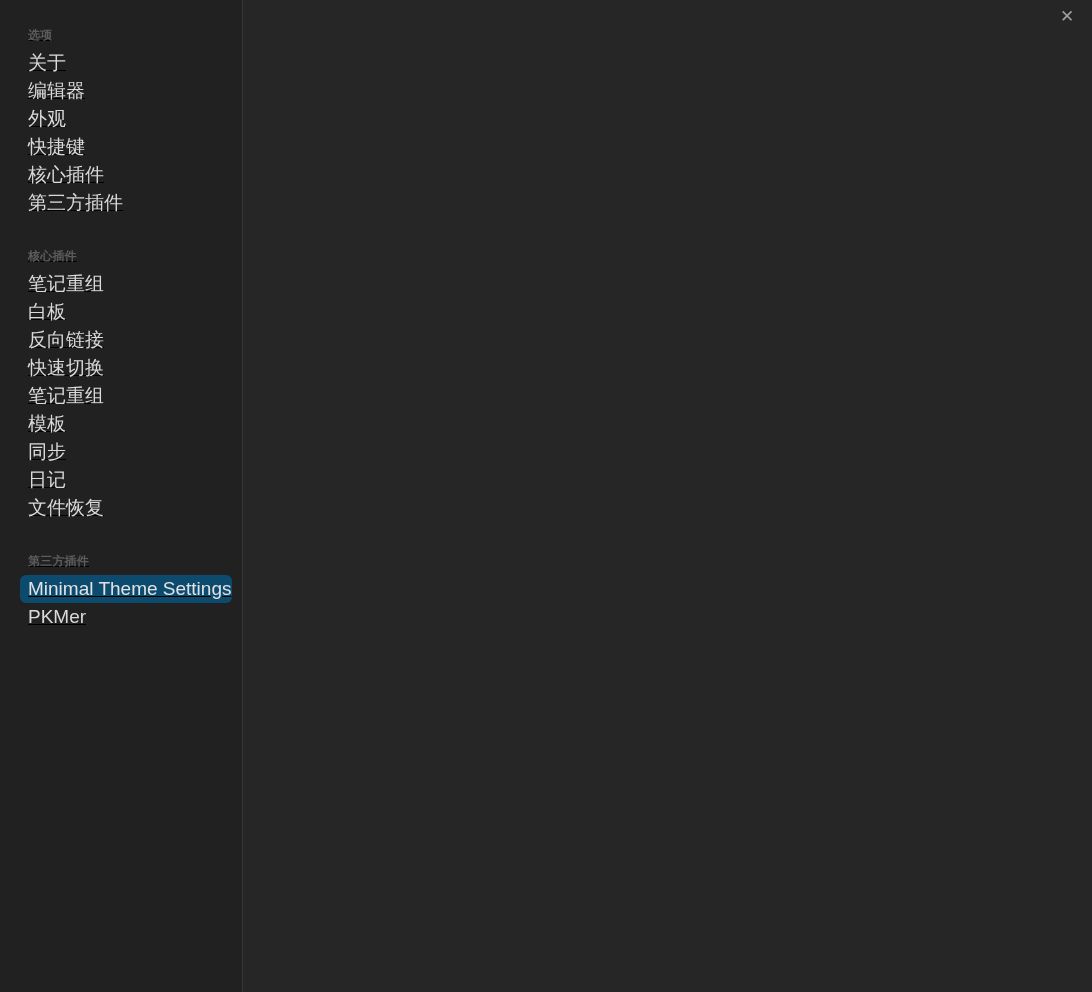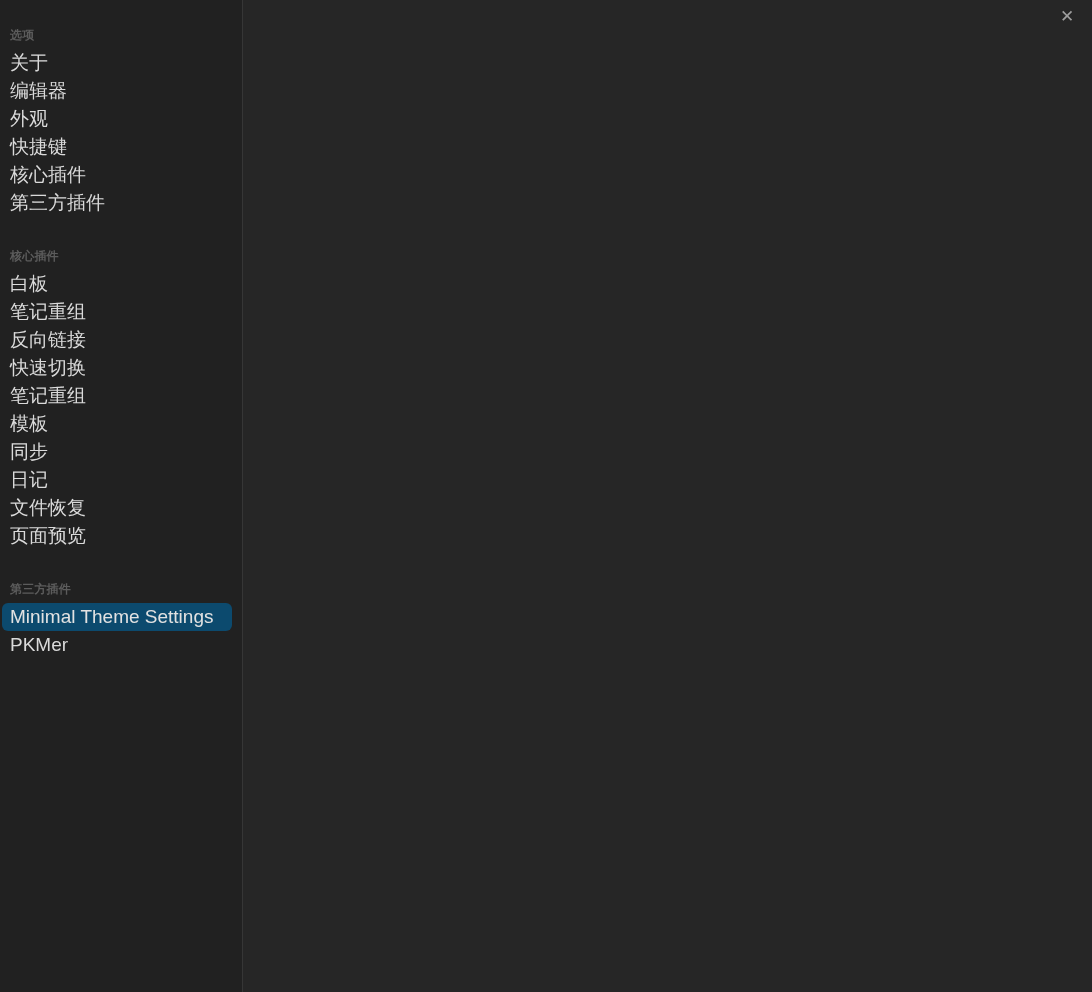--- a/index.html
+++ b/index.html
@@ -17,22 +17,23 @@
     height: 992px;
     display: flex;
   }
   .sidebar {
     width: 243px;
     min-width: 243px;
     height: 100%;
     background: #212121;
     border-right: 1px solid #363636;
     box-sizing: border-box;
-    padding: 21px 10px 20px 2px;
+    padding: 21px 10px 20px 20px;
     overflow: hidden;
+    text-decoration: underline;
   }
   .nav-group { margin: 0; }
   .nav-group + .nav-group { margin-top: 25px; }
   .nav-group-title {
     height: 28px;
     line-height: 28px;
     padding: 0 8px;
     font-size: 12px;
     font-weight: 600;
     color: #5c5c5c;
@@ -89,30 +90,29 @@
       <div class="nav-item">关于</div>
       <div class="nav-item">编辑器</div>
       <div class="nav-item">外观</div>
       <div class="nav-item">快捷键</div>
       <div class="nav-item">核心插件</div>
       <div class="nav-item">第三方插件</div>
     </div>
 
     <div class="nav-group">
       <div class="nav-group-title">核心插件</div>
+      <div class="nav-item">笔记重组</div>
       <div class="nav-item">白板</div>
-      <div class="nav-item">笔记重组</div>
       <div class="nav-item">反向链接</div>
       <div class="nav-item">快速切换</div>
       <div class="nav-item">笔记重组</div>
       <div class="nav-item">模板</div>
       <div class="nav-item">同步</div>
       <div class="nav-item">日记</div>
       <div class="nav-item">文件恢复</div>
-      <div class="nav-item">页面预览</div>
     </div>
 
     <div class="nav-group">
       <div class="nav-group-title">第三方插件</div>
       <div class="nav-item selected">Minimal Theme Settings</div>
       <div class="nav-item">PKMer</div>
     </div>
 
   </div>
 

